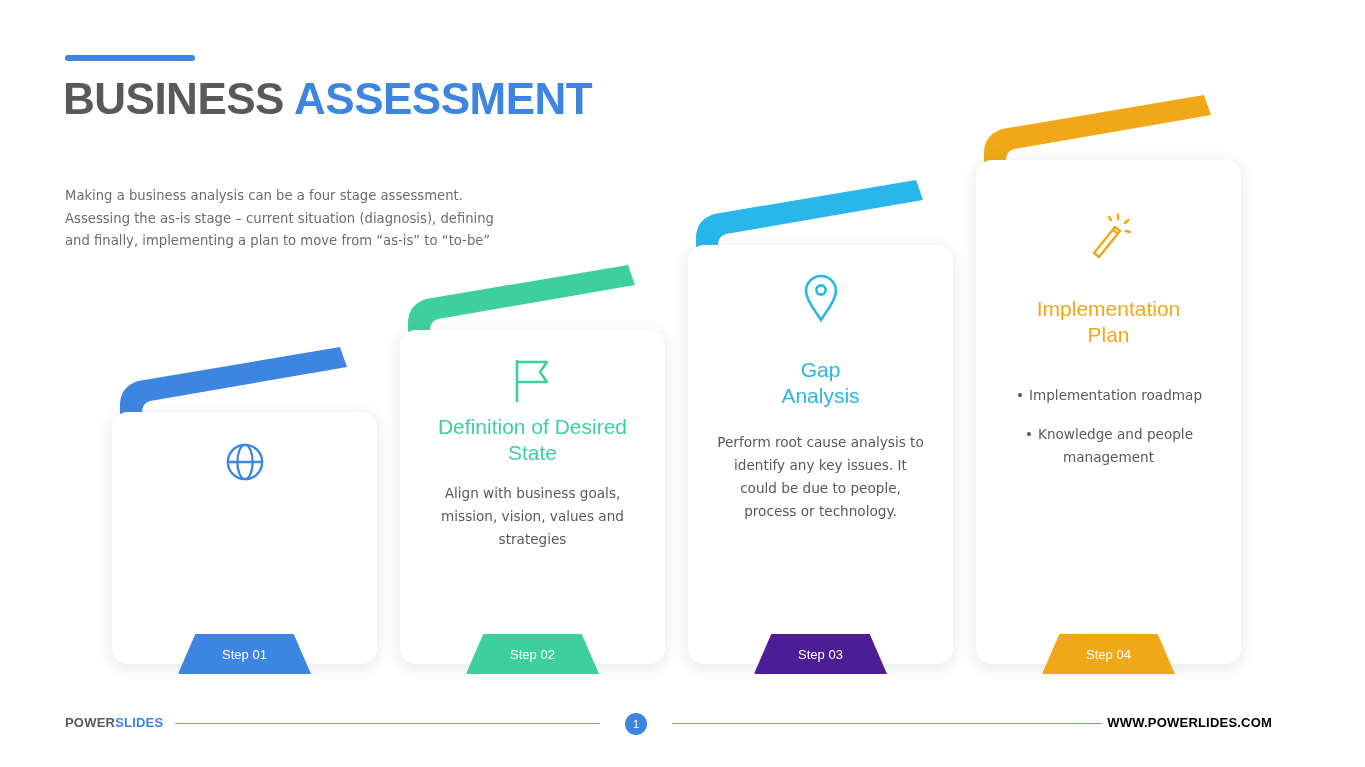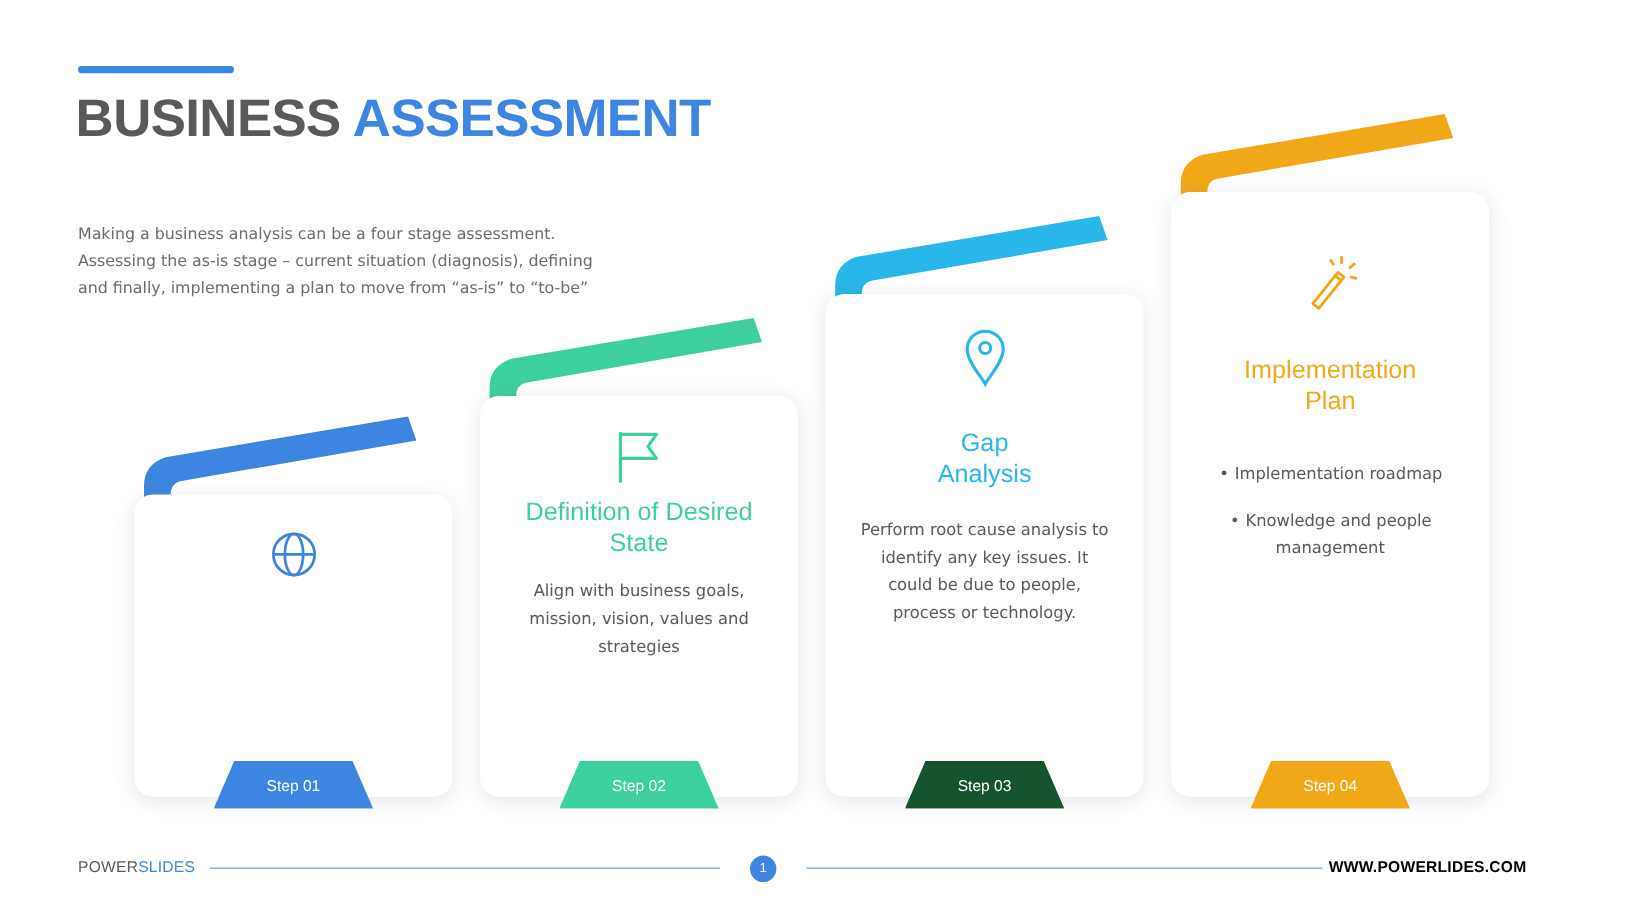--- a/index.html
+++ b/index.html
@@ -78,21 +78,21 @@
     clip-path:polygon(13% 0%, 87% 0%, 100% 100%, 0% 100%);
     border-radius:10px 10px 0 0;
     display:flex;align-items:center;justify-content:center;
     color:#ffffff;font-size:13px;
     font-family:"Liberation Sans", sans-serif;
   }
 
   
   .footer-logo{
     position:absolute;left:65px;top:715px;
-    font-size:13px;font-weight:normal;letter-spacing:.2px;
+    font-size:13px;font-weight:bold;letter-spacing:.2px;
   }
   .footer-logo .a{color:#58595b;}
   .footer-logo .b{color:#3d85e0;}
   .footer-line{
     position:absolute;height:1px;background:#6f9fe0;top:723px;
   }
   .footer-line.left{left:175px;width:425px;}
   .footer-line.right{left:672px;width:430px;}
   .page-num{
     position:absolute;left:625px;top:713px;
@@ -174,21 +174,21 @@
     <div class="card-inner">
       <div class="card-icon" style="height:62px;">
         <svg width="36" height="50" viewBox="0 0 36 50">
           <path d="M 18 3 C 26.3 3 33 9.7 33 18 C 33 28 22 40 18 47 C 14 40 3 28 3 18 C 3 9.7 9.7 3 18 3 Z" fill="none" stroke="#29b6e8" stroke-width="2.6"></path>
           <circle cx="18" cy="17" r="4.6" fill="none" stroke="#29b6e8" stroke-width="2.6"></circle>
         </svg>
       </div>
       <div class="card-title" style="color:#29b6e8;max-width:110px;margin-left:auto;margin-right:auto;margin-top:28px;">Gap Analysis</div>
       <div class="card-desc" style="margin-top:22px;padding:0 10px;">Perform root cause analysis to identify any key issues. It could be due to people, process or technology.</div>
     </div>
-    <div class="step-badge" style="background:#14532d;top:389px;">
+    <div class="step-badge" style="background:#4c1d95;top:389px;">
       <span>Step 03</span>
     </div>
   </div>
 
   <div class="card" style="left:976px;top:160px;height:504px;">
     <div class="card-inner" style="padding-top:48px;">
       <div class="card-icon" style="height:56px;">
         <svg width="44" height="46" viewBox="0 0 44 46">
           <g stroke="#f0a818" stroke-width="2.4" stroke-linecap="round" fill="none">
             <path d="M 7 40 L 28 14 L 33 18 L 12 44 Z" stroke-linejoin="round"></path>

